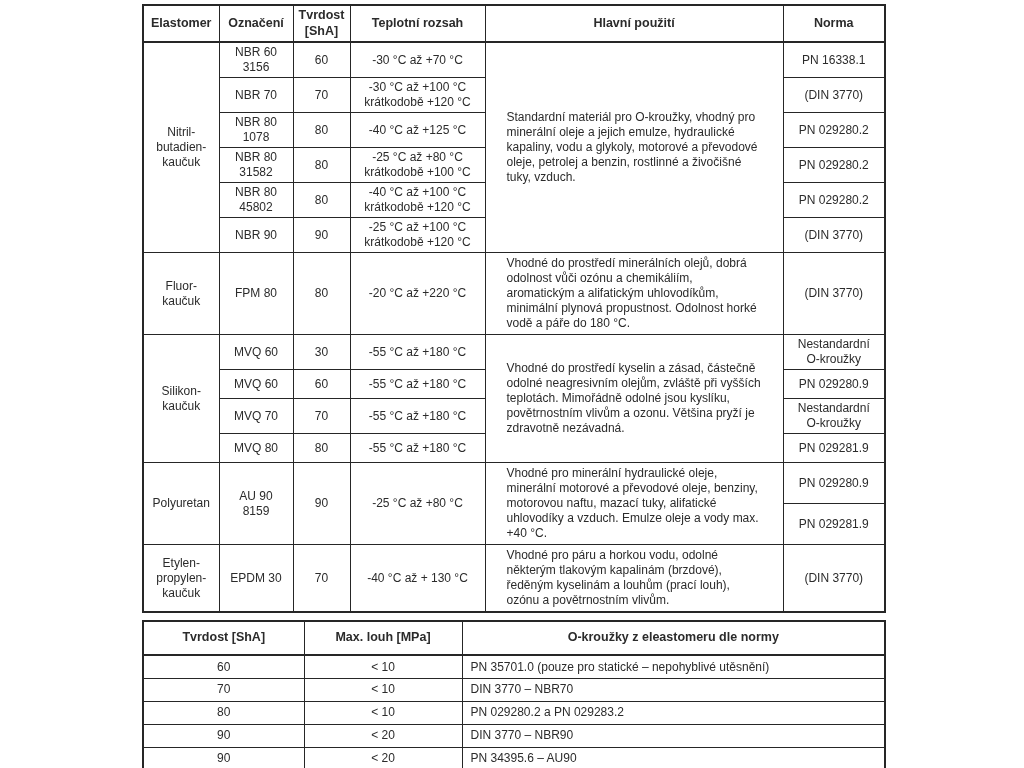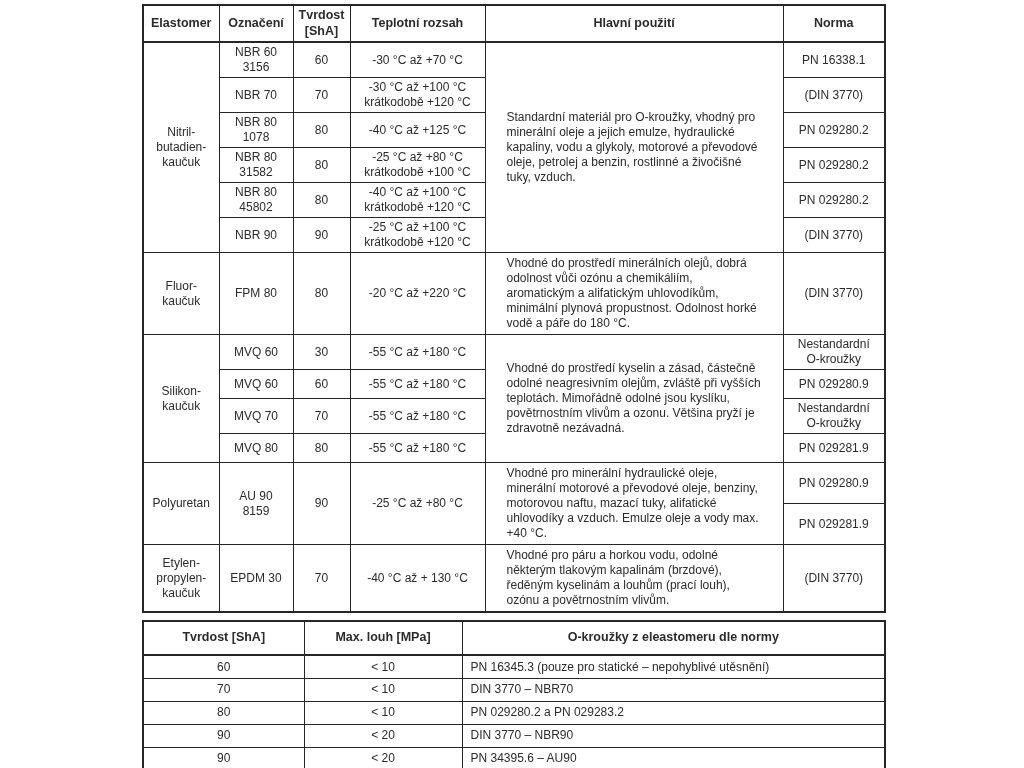--- a/index.html
+++ b/index.html
@@ -184,21 +184,21 @@
       <tr>
         <th>Tvrdost [ShA]</th>
         <th>Max. louh [MPa]</th>
         <th>O-kroužky z eleastomeru dle normy</th>
       </tr>
     </thead>
     <tbody>
         <tr>
           <td class="t2c0">60</td>
           <td class="t2c1">&lt; 10</td>
-          <td class="t2c2">PN 16345.3 (pouze pro statické – nepohyblivé utěsnění)</td>
+          <td class="t2c2">PN 35701.0 (pouze pro statické – nepohyblivé utěsnění)</td>
         </tr>
         <tr>
           <td class="t2c0">70</td>
           <td class="t2c1">&lt; 10</td>
           <td class="t2c2">DIN 3770 – NBR70</td>
         </tr>
         <tr>
           <td class="t2c0">80</td>
           <td class="t2c1">&lt; 10</td>
           <td class="t2c2">PN 029280.2 a PN 029283.2</td>

